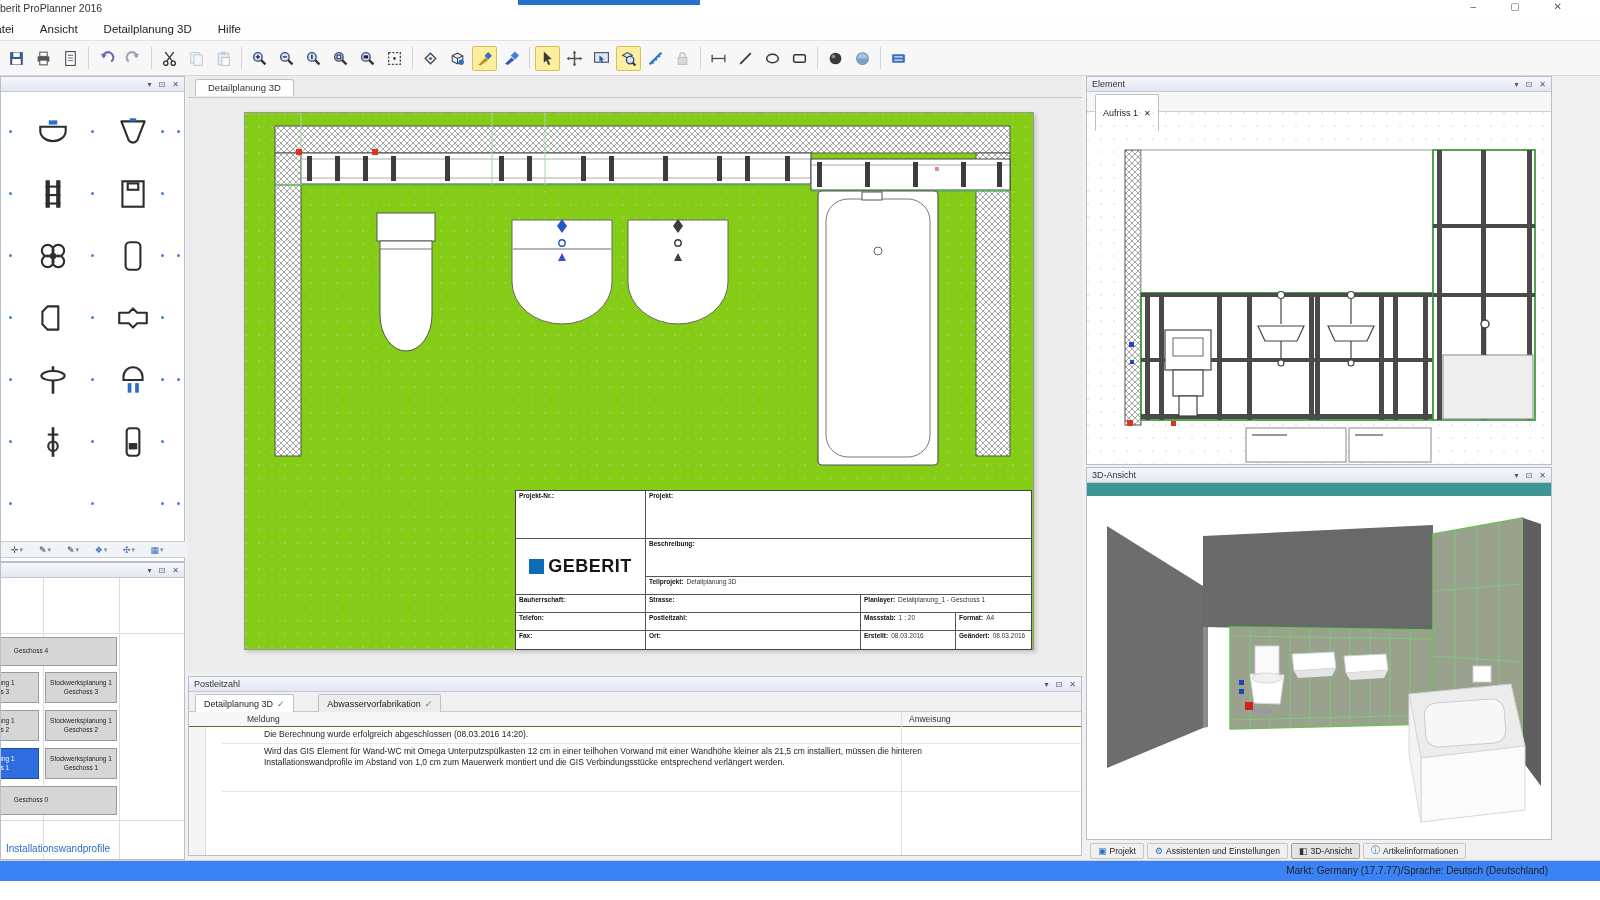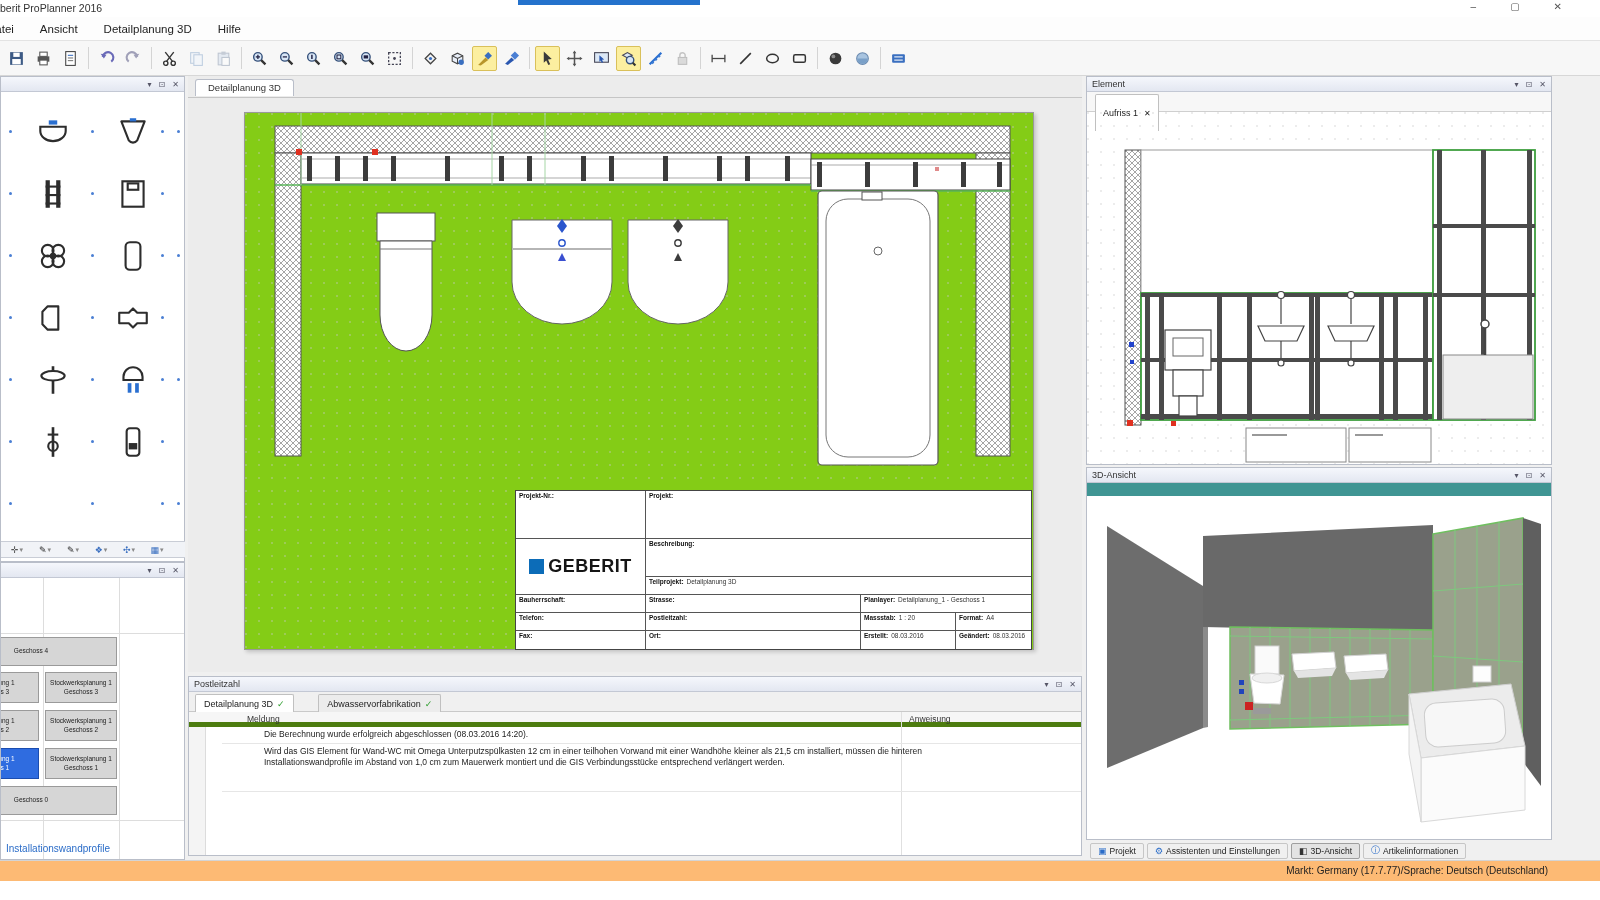--- a/index.html
+++ b/index.html
@@ -67,38 +67,38 @@
   .brand-text { font-size:18px; font-weight:bold; letter-spacing:.5px; color:#151515; }
 
   
   .msg-tabs { position:absolute; left:0; top:15px; width:100%; height:20px; background:#f0f0f0; border-bottom:1px solid #c9c9c9; }
   .msgtab { position:absolute; top:2px; height:18px; padding:2px 8px; font-size:9px; background:#ececec; border:1px solid #c0c0c0;
             border-bottom:none; border-radius:2px 2px 0 0; display:flex; gap:4px; align-items:center; }
   .msgtab.active { background:#fff; }
   .gcheck { color:#2e9e2e; font-weight:bold; font-size:9px; }
   .msg-grid { position:absolute; left:0; top:35px; right:0; bottom:0; background:#fff; }
   .msg-gutter { position:absolute; left:0; top:15px; bottom:0; width:17px; background:#f4f4f4; border-right:1px solid #dcdcdc; }
-  .msg-colhead { position:absolute; left:0; top:0; width:100%; height:15px; background:#f6f6f6; border-bottom:5px solid #4d7c0f; font-size:8.5px; color:#333; }
+  .msg-colhead { position:absolute; left:0; top:0; width:100%; height:15px; background:#f6f6f6; border-bottom:1px solid #4d7c0f; font-size:8.5px; color:#333; }
   .msg-col2line { position:absolute; left:712px; top:0; bottom:0; width:1px; background:#e0e0e0; }
   .msg-row { position:absolute; left:33px; right:0; border-bottom:1px solid #e6e6e6; font-size:8.5px; color:#222; padding:2px 6px 2px 42px; line-height:1.35; }
 
   
   .aufrisse-tabs { position:absolute; left:0; top:15px; width:100%; height:20px; background:#f7f7f7; border-bottom:1px solid #cfcfcf; }
   .atab { position:absolute; left:8px; top:2px; height:18px; padding:18px 7px; font-size:9px; background:#fff; border:1px solid #c0c0c0;
           border-bottom:none; border-radius:2px 2px 0 0; display:flex; gap:6px; align-items:center; }
   .atab .x { font-size:8px; color:#222; }
   .teal-bar { position:absolute; left:0; top:15px; width:100%; height:13px; }
   .rtabs { position:absolute; left:1086px; top:841px; width:466px; height:19px; display:flex; gap:3px; align-items:center; padding-left:4px; }
   .rtab { height:16px; display:flex; align-items:center; gap:3px; padding:0 7px; font-size:8.5px; color:#222;
           background:#f0f0f0; border:1px solid #c6c6c6; border-radius:2px; }
   .rtab.active { background:#e3e3e3; border-color:#9f9f9f; }
   .rtab .ricon { font-size:9px; }
 
   
-  .statusbar { position:absolute; left:0; top:860px; width:1600px; height:21px; background:#fdba74; border-top:1px solid #d4d4d4;padding-left:48px; }
+  .statusbar { position:absolute; left:0; top:860px; width:1600px; height:21px; background:#3b82f6; border-top:1px solid #d4d4d4;padding-left:48px; }
   .status-right { position:absolute; right:52px; top:4px; font-size:10px; color:#222; }
   .bottom-white { position:absolute; left:0; top:881px; width:1600px; height:19px; background:#fff; }
 
   svg { display:block; }
 </style>
 </head>
 <body>
 
 <div class="app">
 

